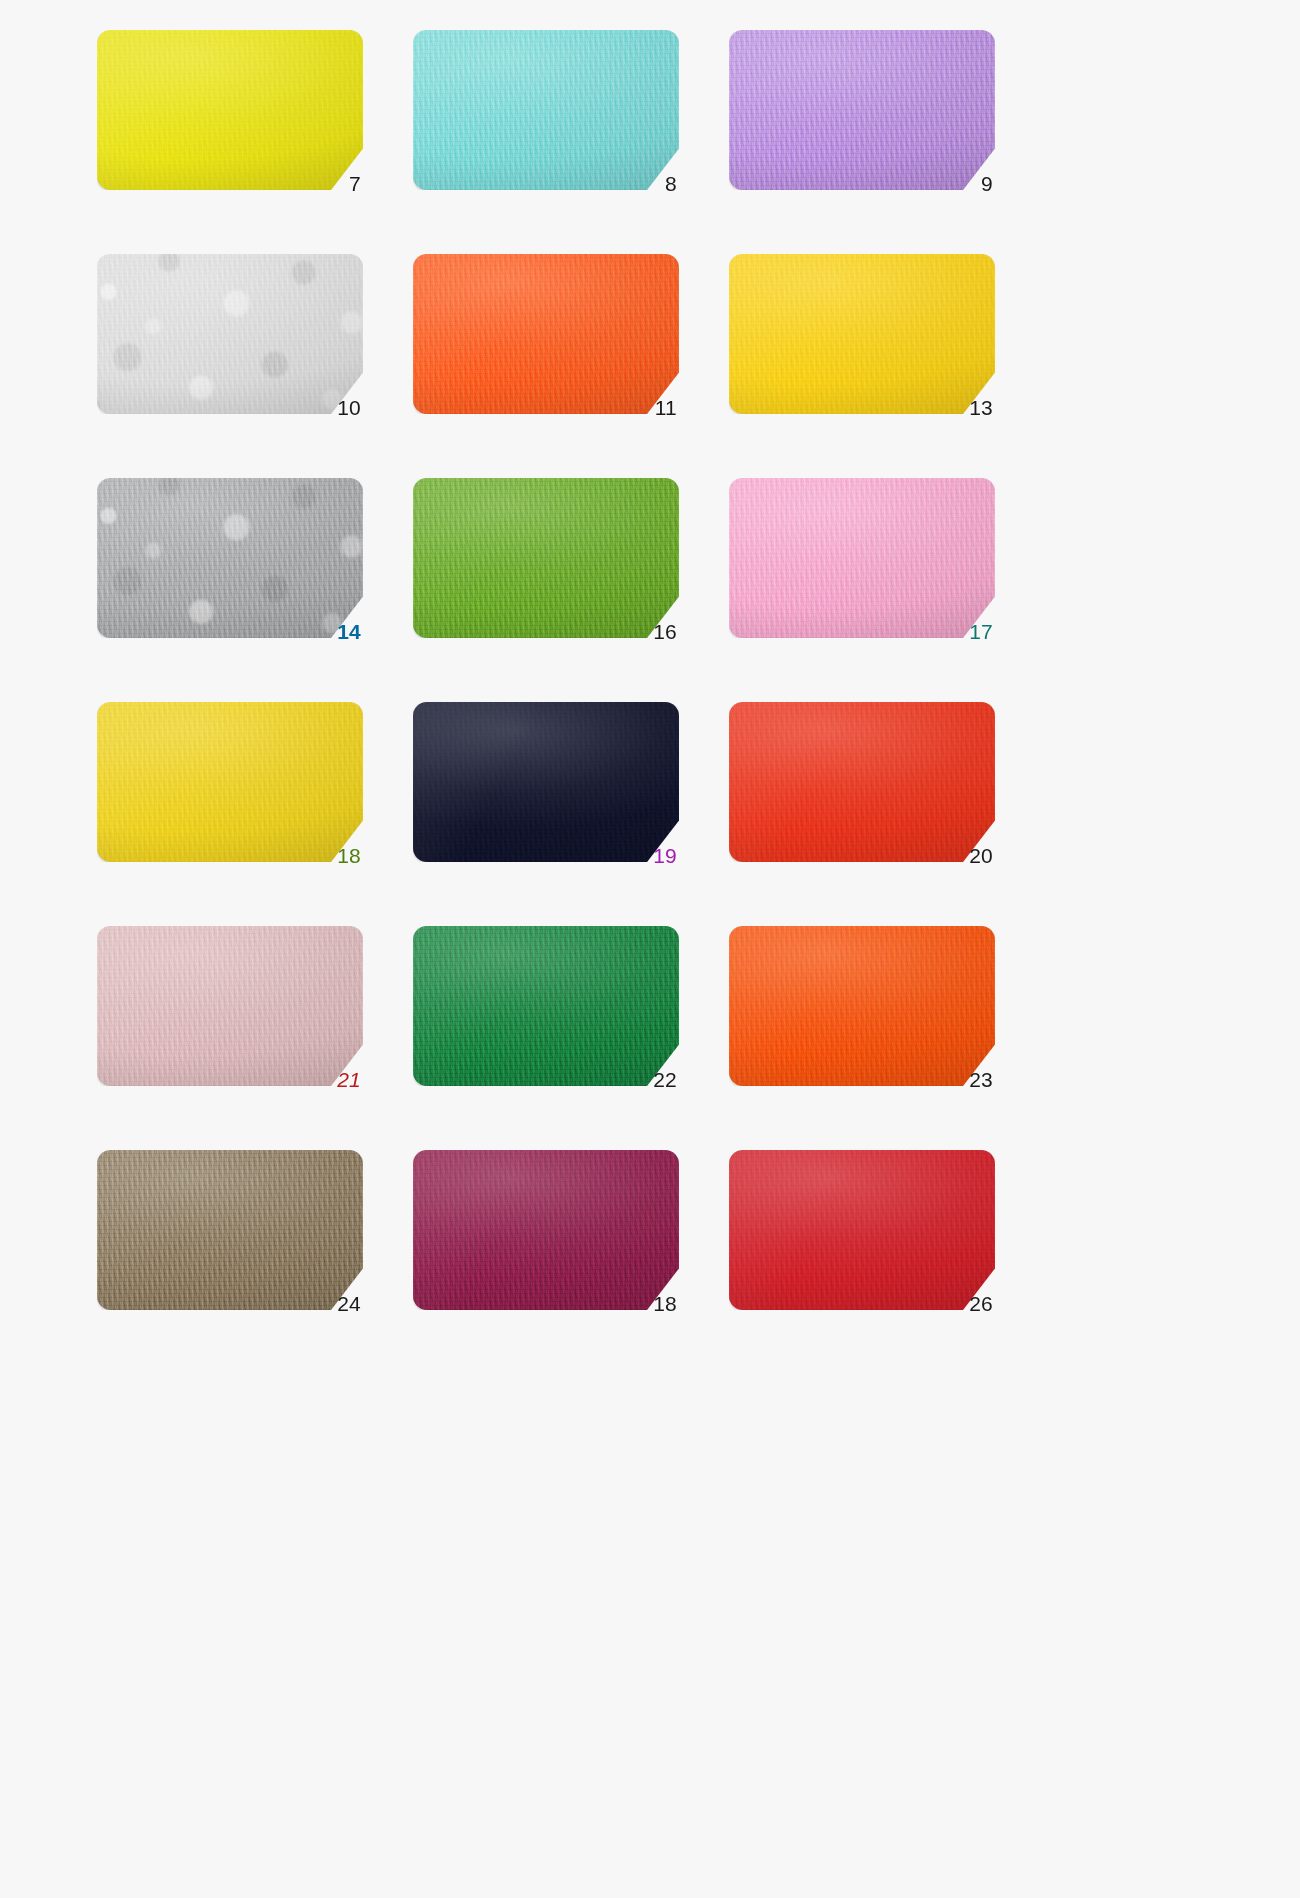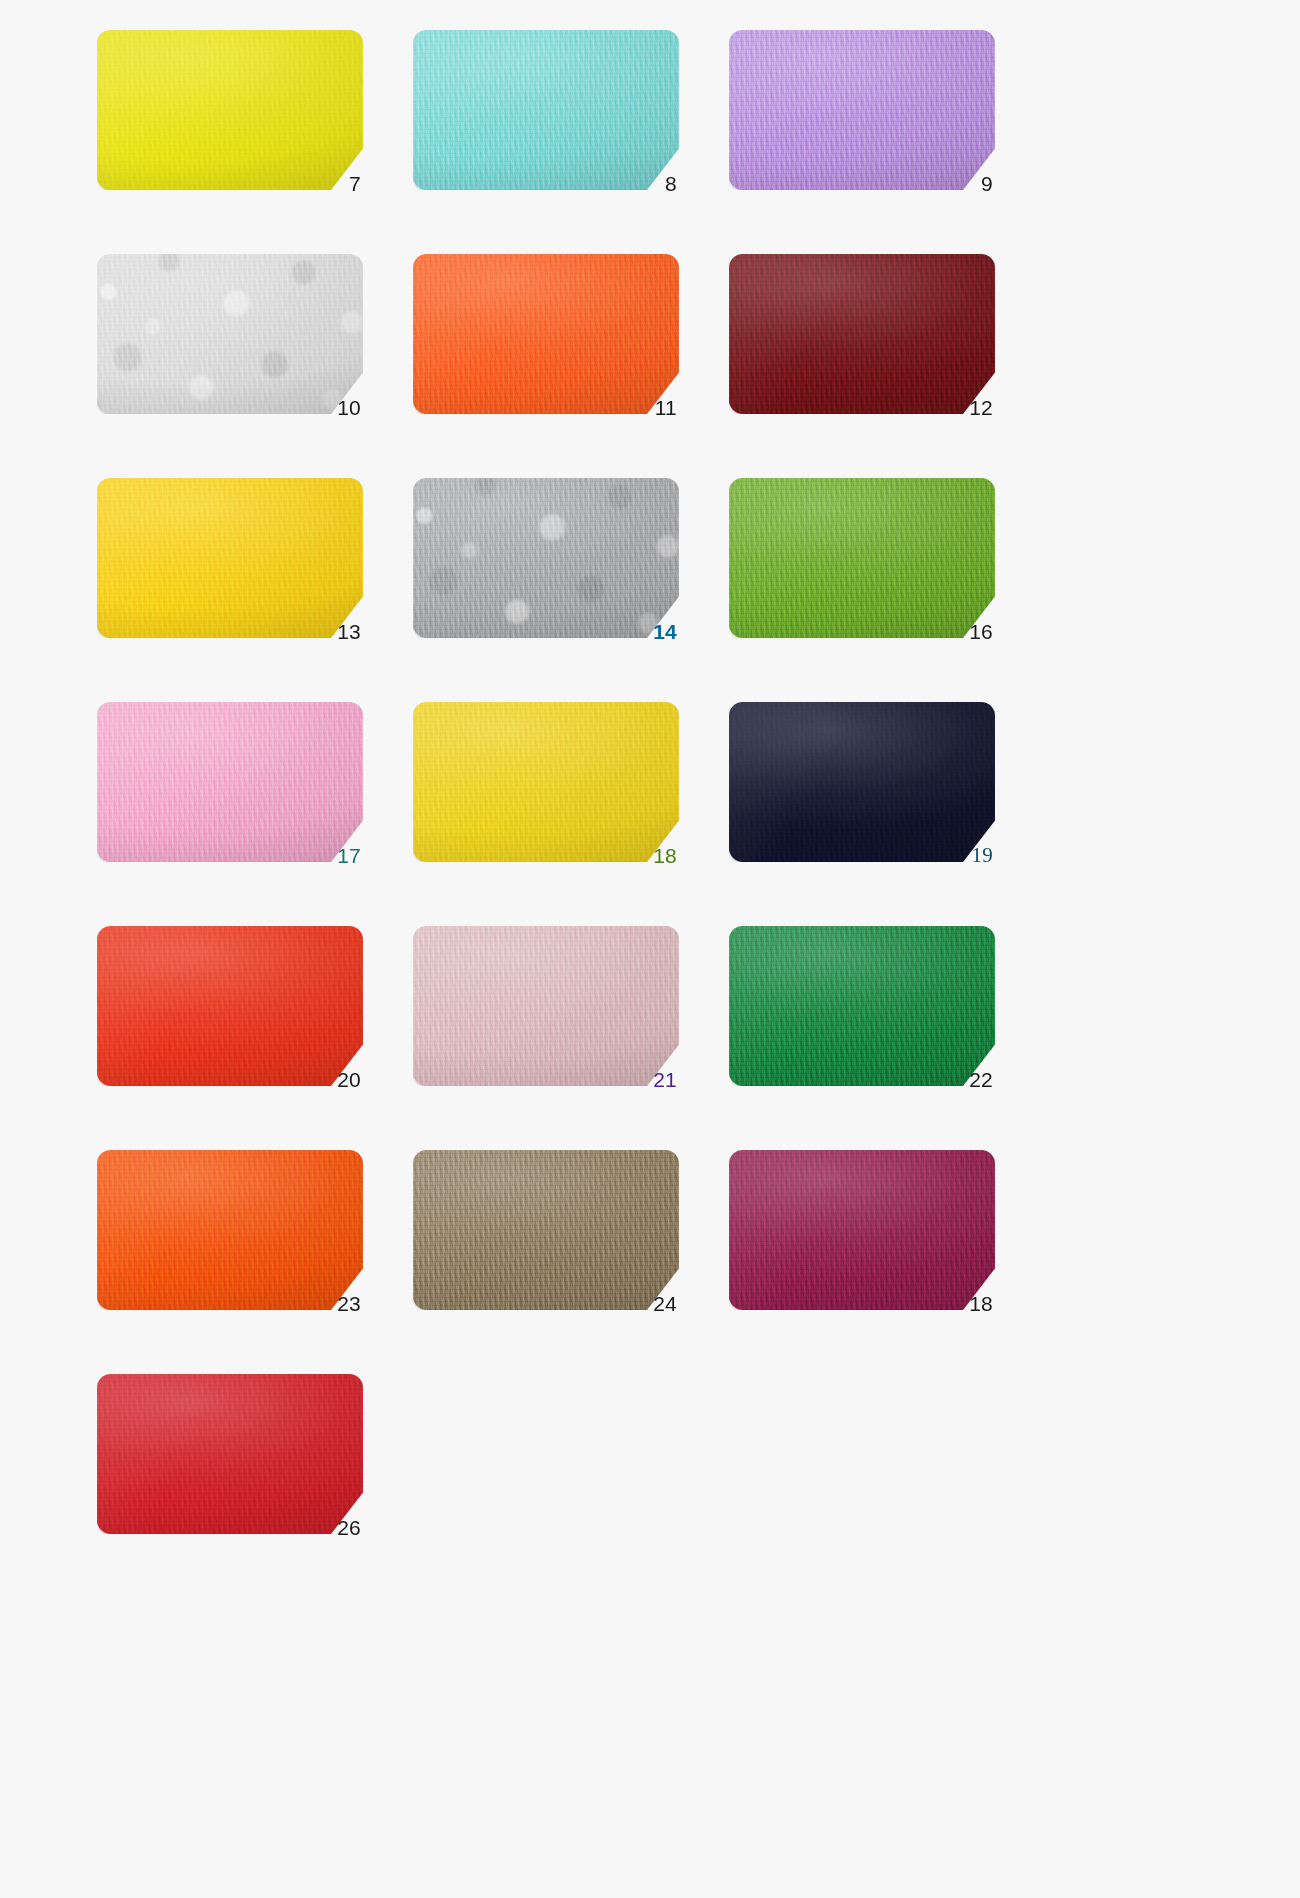--- a/index.html
+++ b/index.html
@@ -169,28 +169,20 @@
     <div class="swatch-cell">
       <div class="swatch-fabric">
         <div class="swatch-base" style="background: rgb(251, 92, 34);"></div>
         <div class="tex-knit"></div>
         <div class="tex-sheen"></div>
       </div>
       <span class="swatch-number" style="color: rgb(26, 26, 26);">11</span>
     </div>
     <div class="swatch-cell">
       <div class="swatch-fabric">
-        <div class="swatch-base" style="background: rgb(110, 20, 24);"></div>
-        <div class="tex-knit"></div>
-        <div class="tex-sheen"></div>
-      </div>
-      <span class="swatch-number" style="color: rgb(26, 26, 26);">12</span>
-    </div>
-    <div class="swatch-cell">
-      <div class="swatch-fabric">
         <div class="swatch-base" style="background: rgb(247, 207, 24);"></div>
         <div class="tex-knit"></div>
         <div class="tex-sheen"></div>
       </div>
       <span class="swatch-number" style="color: rgb(26, 26, 26);">13</span>
     </div>
     <div class="swatch-cell">
       <div class="swatch-fabric">
         <div class="swatch-base" style="background: rgb(168, 169, 171);"></div>
         <div class="tex-heather"></div>
@@ -222,37 +214,37 @@
         <div class="tex-sheen"></div>
       </div>
       <span class="swatch-number" style="color: #4d7c0f;">18</span>
     </div>
     <div class="swatch-cell">
       <div class="swatch-fabric">
         <div class="swatch-base" style="background: rgb(16, 19, 42);"></div>
         <div class="tex-knit"></div>
         <div class="tex-sheen"></div>
       </div>
-      <span class="swatch-number" style="color: #0c4a6e; font-family: Liberation Serif, serif;">19</span>
+      <span class="swatch-number" style="color: #a21caf;">19</span>
     </div>
     <div class="swatch-cell">
       <div class="swatch-fabric">
         <div class="swatch-base" style="background: rgb(232, 51, 28);"></div>
         <div class="tex-knit"></div>
         <div class="tex-sheen"></div>
       </div>
       <span class="swatch-number" style="color: rgb(26, 26, 26);">20</span>
     </div>
     <div class="swatch-cell">
       <div class="swatch-fabric">
         <div class="swatch-base" style="background: rgb(220, 185, 187);"></div>
         <div class="tex-knit"></div>
         <div class="tex-sheen"></div>
       </div>
-      <span class="swatch-number" style="color: #4c1d95;">21</span>
+      <span class="swatch-number" style="color: #b91c1c; font-style: italic;">21</span>
     </div>
     <div class="swatch-cell">
       <div class="swatch-fabric">
         <div class="swatch-base" style="background: rgb(24, 129, 63);"></div>
         <div class="tex-knit"></div>
         <div class="tex-sheen"></div>
       </div>
       <span class="swatch-number" style="color: rgb(26, 26, 26);">22</span>
     </div>
     <div class="swatch-cell">

